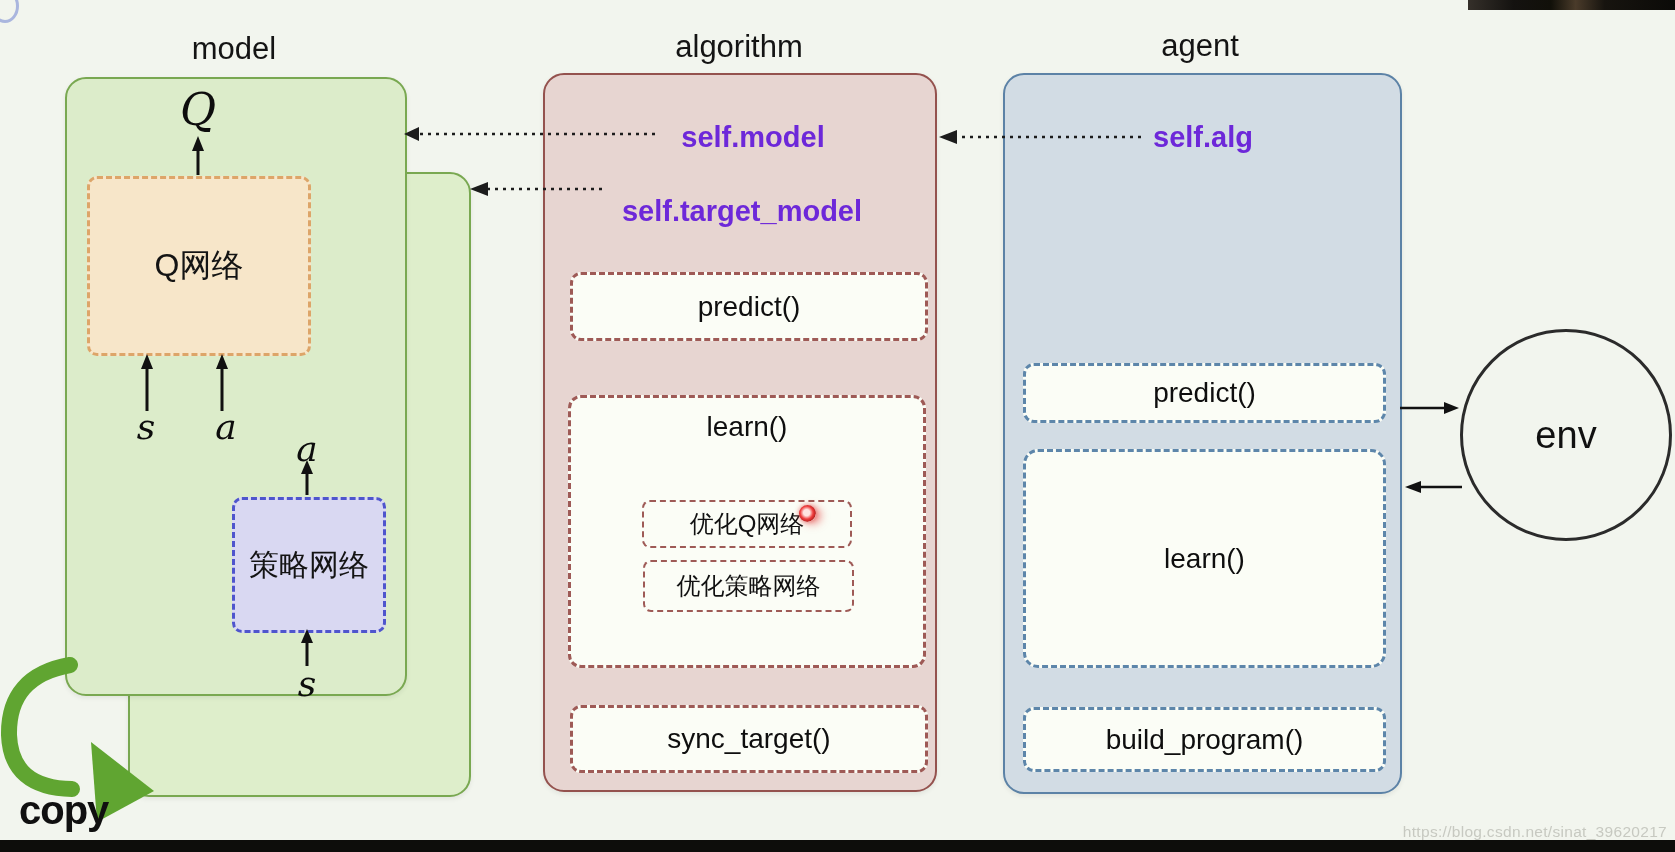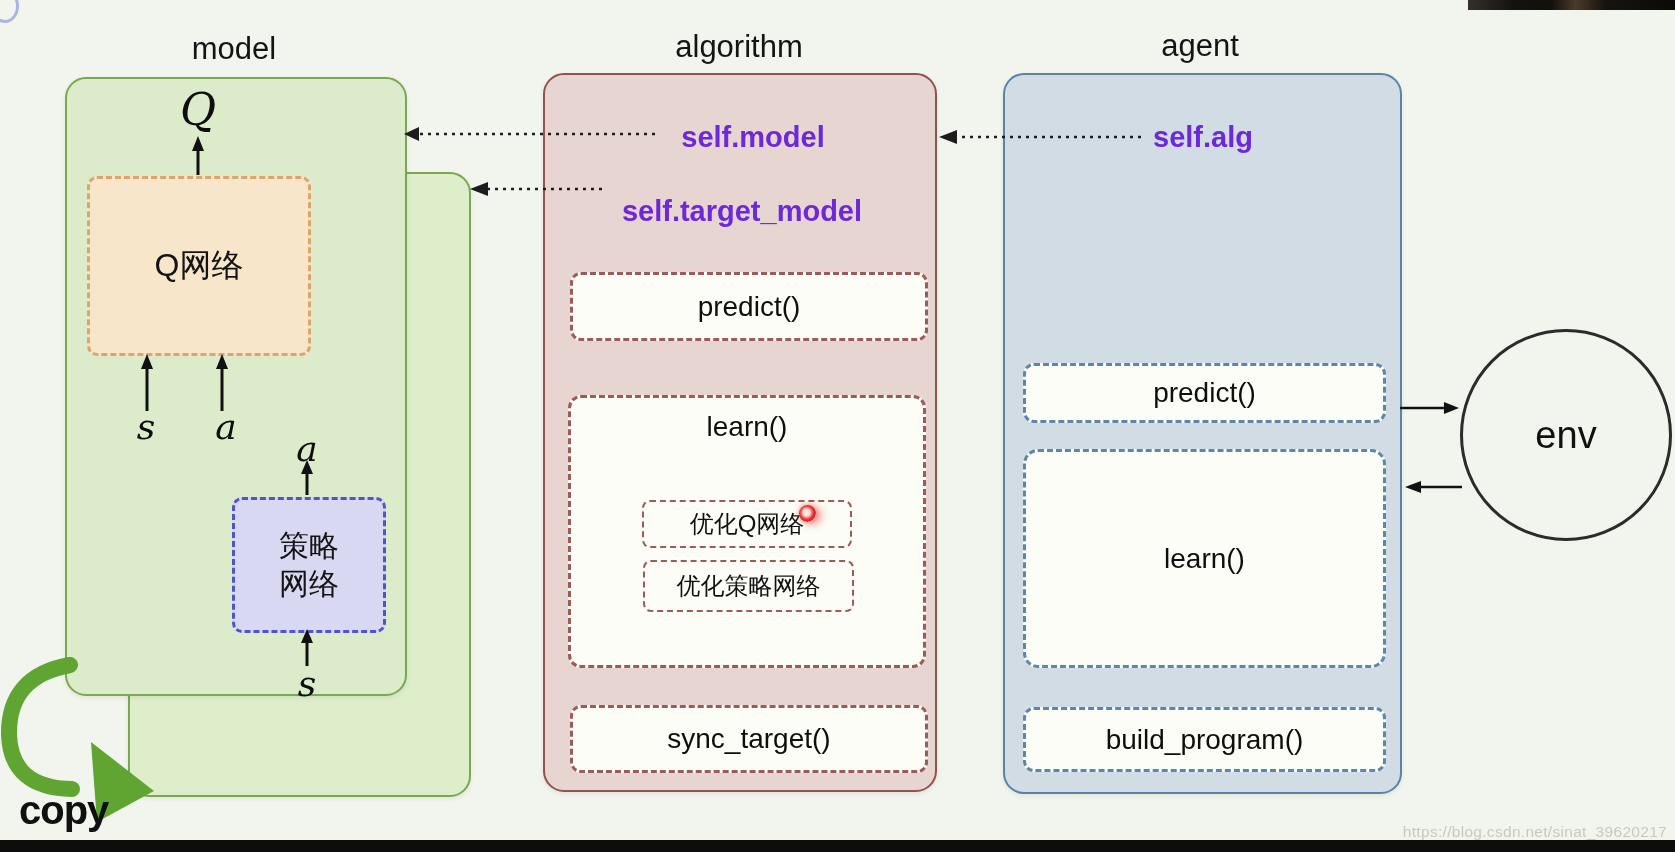--- a/index.html
+++ b/index.html
@@ -27,21 +27,21 @@
     font-size:24px;color:#111;background:transparent;white-space:nowrap;
   }
   .qnet{
     position:absolute;left:87px;top:176px;width:218px;height:174px;
     background:#f7e6c9;border:3px dashed #dda569;border-radius:10px;
     display:flex;align-items:center;justify-content:center;font-size:32px;color:#141414;
   }
   .policy{
     position:absolute;left:232px;top:497px;width:148px;height:130px;
     background:#d9d8f2;border:3px dashed #4f55cd;border-radius:10px;
-    display:flex;flex-direction:column;align-items:center;justify-content:center;
+    display:flex;flex-direction:row;align-items:center;justify-content:center;
     font-size:30px;line-height:38px;color:#141414;
   }
   .mathvar{
     position:absolute;font-family:"DejaVu Serif",serif;font-style:italic;
     color:#0d0d0d;transform:translateX(-50%);white-space:nowrap;
   }
   .reftext{position:absolute;font-size:29px;color:#6d28d9;transform:translateX(-50%);white-space:nowrap;font-weight:bold;}
   .envcircle{
     position:absolute;left:1460px;top:329px;width:206px;height:206px;border-radius:50%;
     border:3px solid #2b2b2b;display:flex;align-items:center;justify-content:center;

